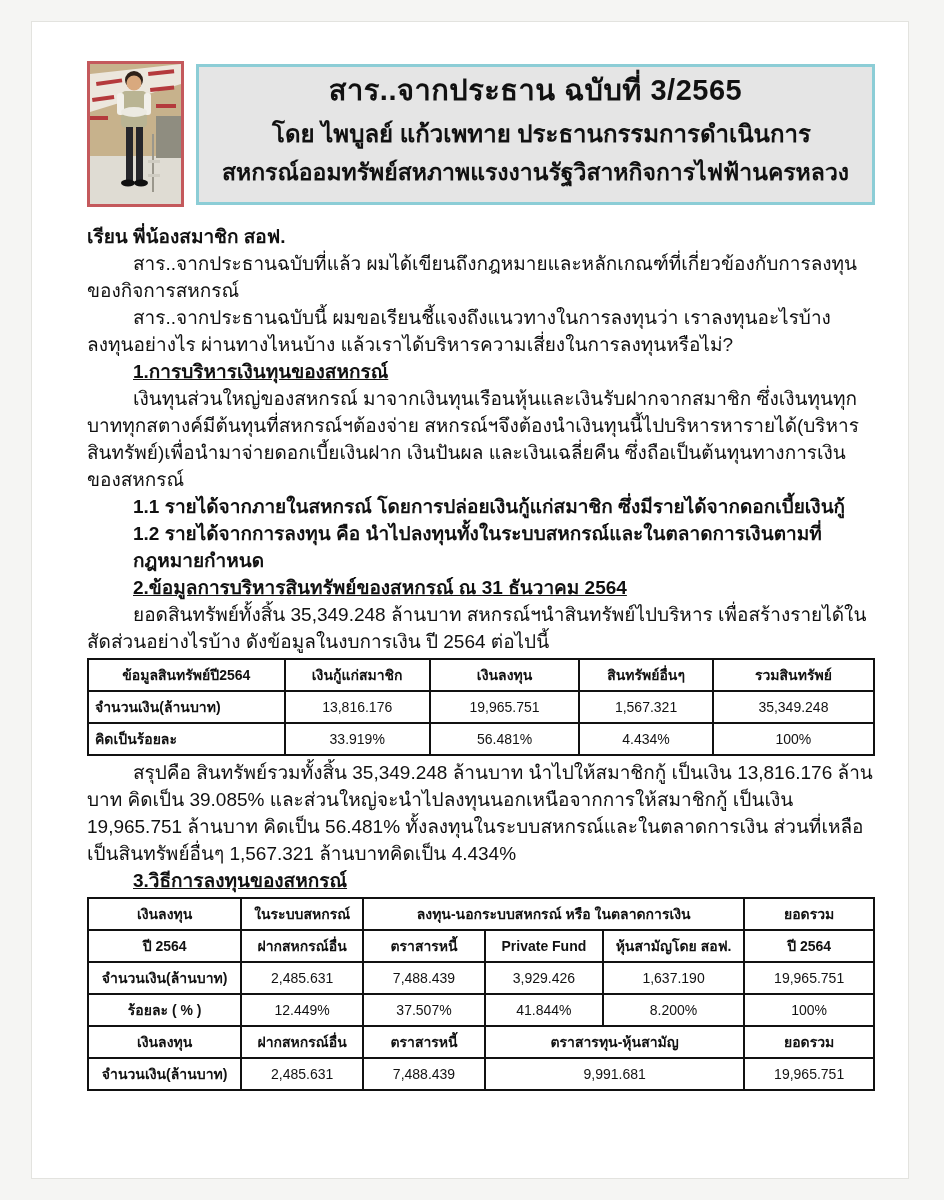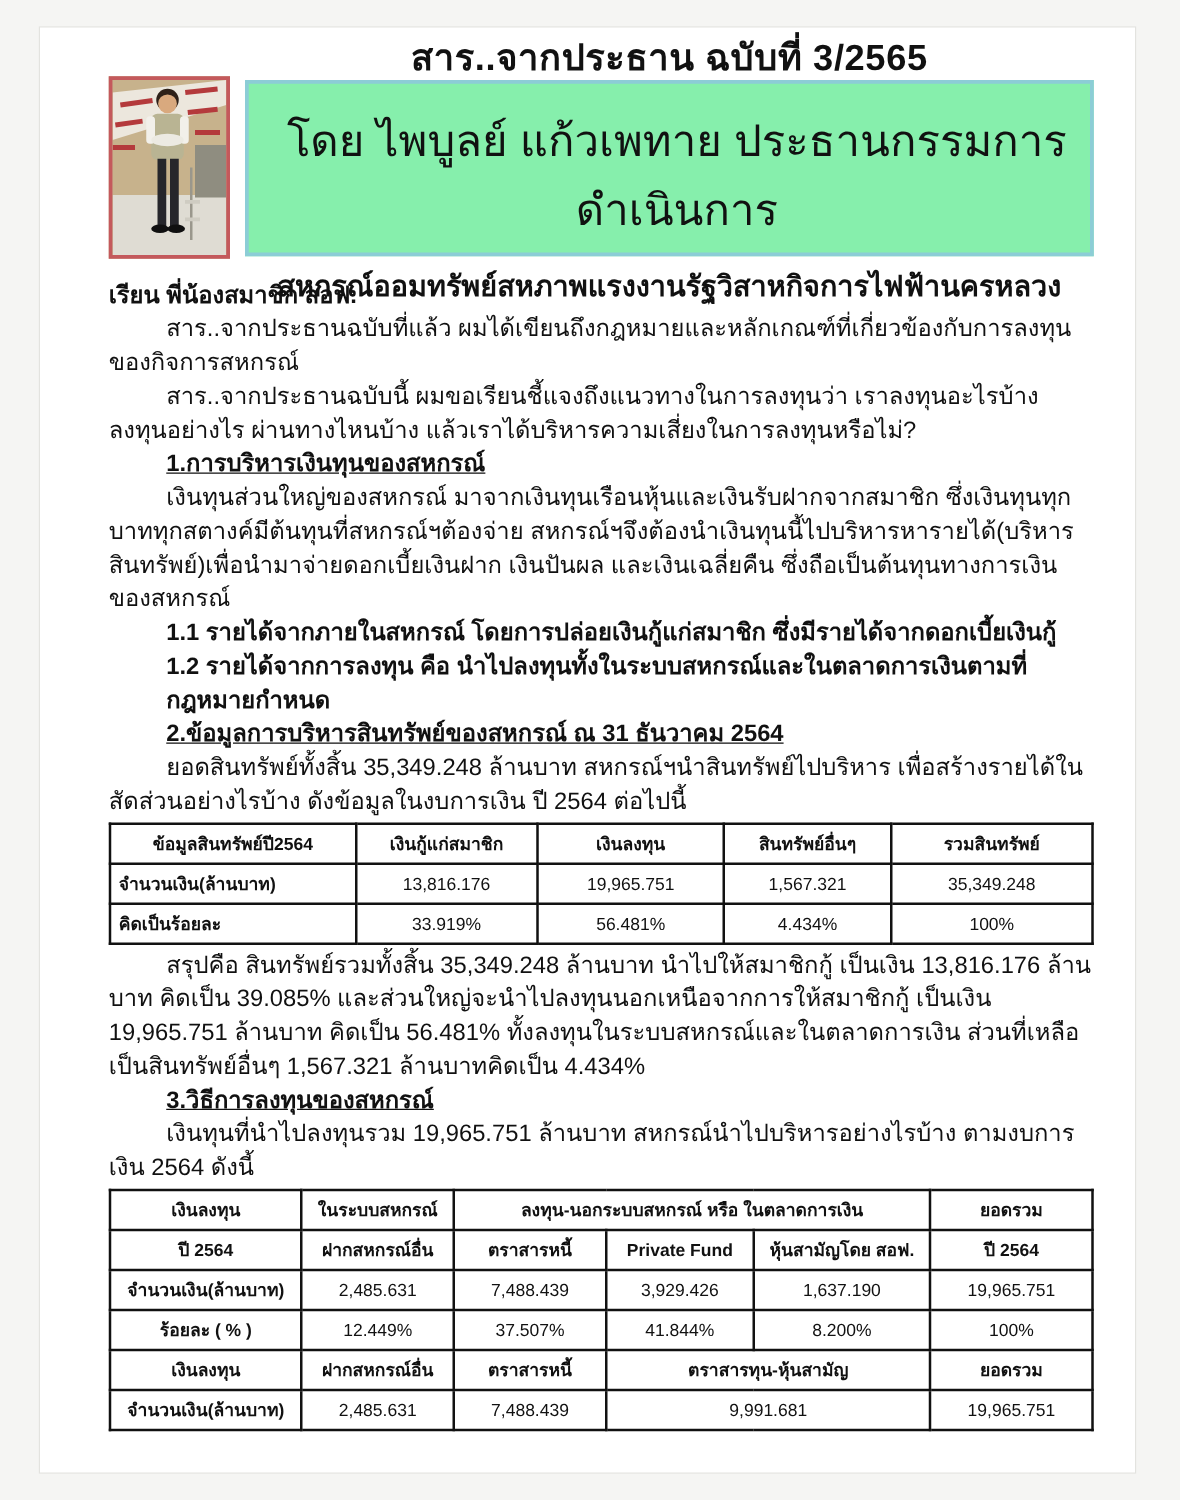--- a/index.html
+++ b/index.html
@@ -29,29 +29,29 @@
     background: #c7b28c;
     flex: 0 0 auto;
     margin-right: 12px;
     overflow: hidden;
   }
   .photo-frame svg { display:block; }
   .title-box {
     flex: 1;
     height: 141px;
     margin-top: 3px;
-    background: #86efac;
+    background: #e5e5e5;
     border: 3px solid #8ccdd6;
     display: flex; flex-direction: column;
-    justify-content: center; align-items: center;
-    gap: 16px;
+    align-items: center;
+    gap: 1px;
     text-align: center;
   }
   .title-line1 { font-size: 29px; font-weight: bold; letter-spacing: .5px; }
-  .title-line2 { font-size: 35px; font-weight: normal; margin-left: 12px; }
+  .title-line2 { font-size: 24px; font-weight: bold; margin-left: 12px; }
   .title-line3 { font-size: 23px; font-weight: bold; }
   
   .doc-body p { margin: 0; font-size: 19px; line-height: 27px; }
   .salutation { font-weight: bold; }
   .indent { text-indent: 46px; }
   .sub-item { padding-left: 46px; font-weight: bold; }
   .heading { font-weight: bold; text-decoration: underline; padding-left: 46px; }
   
   table {
     width: 100%;
@@ -151,21 +151,20 @@
         <td>33.919%</td>
         <td>56.481%</td>
         <td>4.434%</td>
         <td>100%</td>
       </tr>
     </tbody>
       </table>
 
     <p class="indent">สรุปคือ สินทรัพย์รวมทั้งสิ้น 35,349.248 ล้านบาท นำไปให้สมาชิกกู้ เป็นเงิน 13,816.176 ล้านบาท คิดเป็น 39.085% และส่วนใหญ่จะนำไปลงทุนนอกเหนือจากการให้สมาชิกกู้ เป็นเงิน 19,965.751 ล้านบาท คิดเป็น 56.481% ทั้งลงทุนในระบบสหกรณ์และในตลาดการเงิน ส่วนที่เหลือเป็นสินทรัพย์อื่นๆ 1,567.321 ล้านบาทคิดเป็น 4.434%</p>
     <p class="heading">3.วิธีการลงทุนของสหกรณ์</p>
-    <p class="indent">เงินทุนที่นำไปลงทุนรวม 19,965.751 ล้านบาท สหกรณ์นำไปบริหารอย่างไรบ้าง ตามงบการเงิน 2564 ดังนี้</p>
 
     <table>
       <colgroup>
         <col style="width:19.5%">
           <col style="width:15.5%">
           <col style="width:15.5%">
           <col style="width:15%">
           <col style="width:18%">
           <col style="width:16.5%">
       </colgroup>

